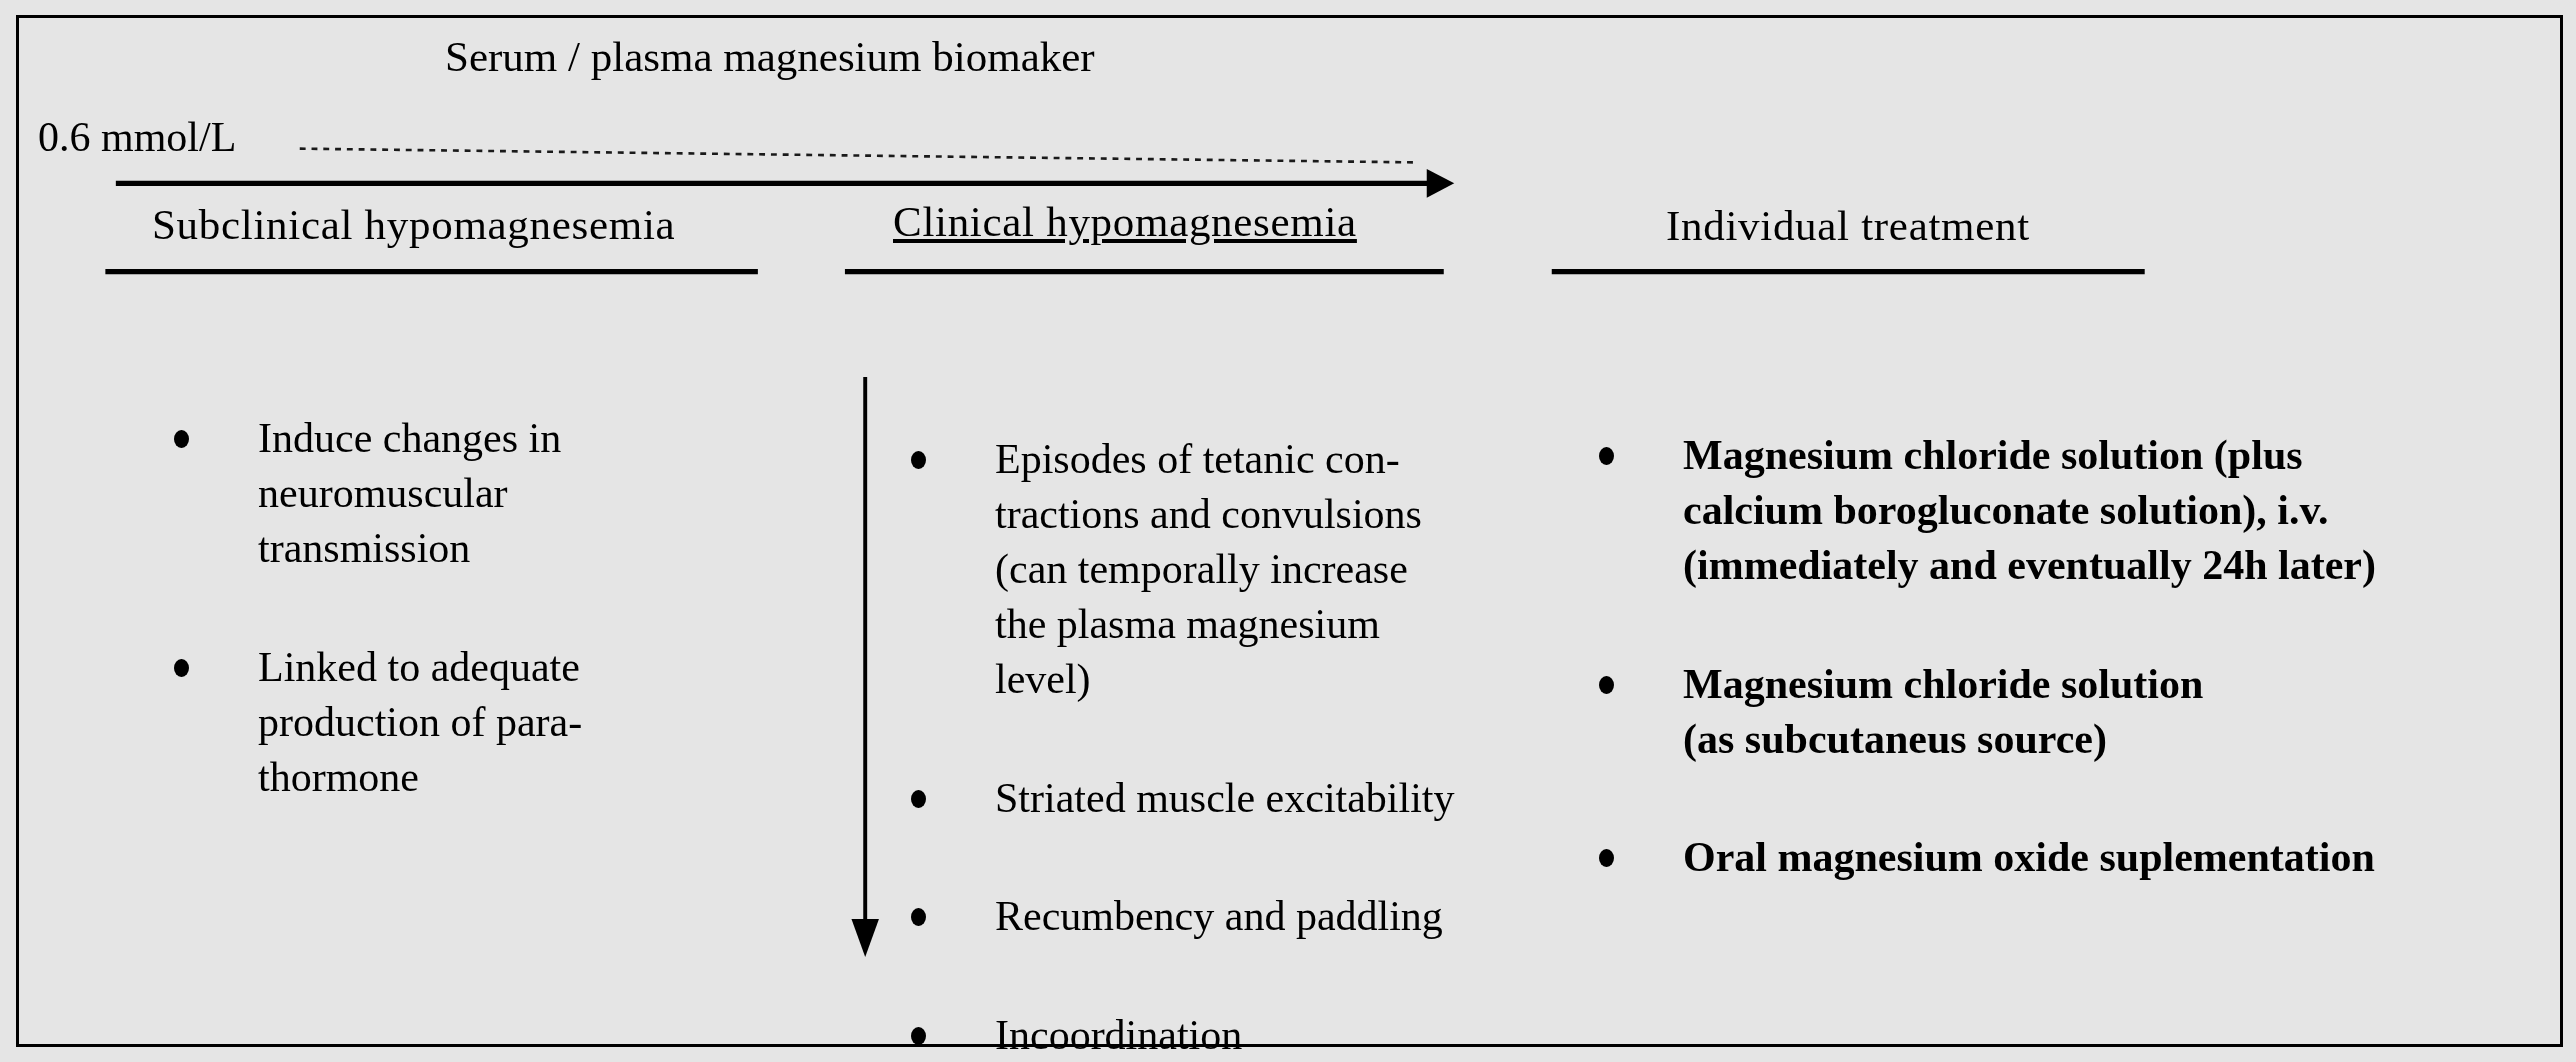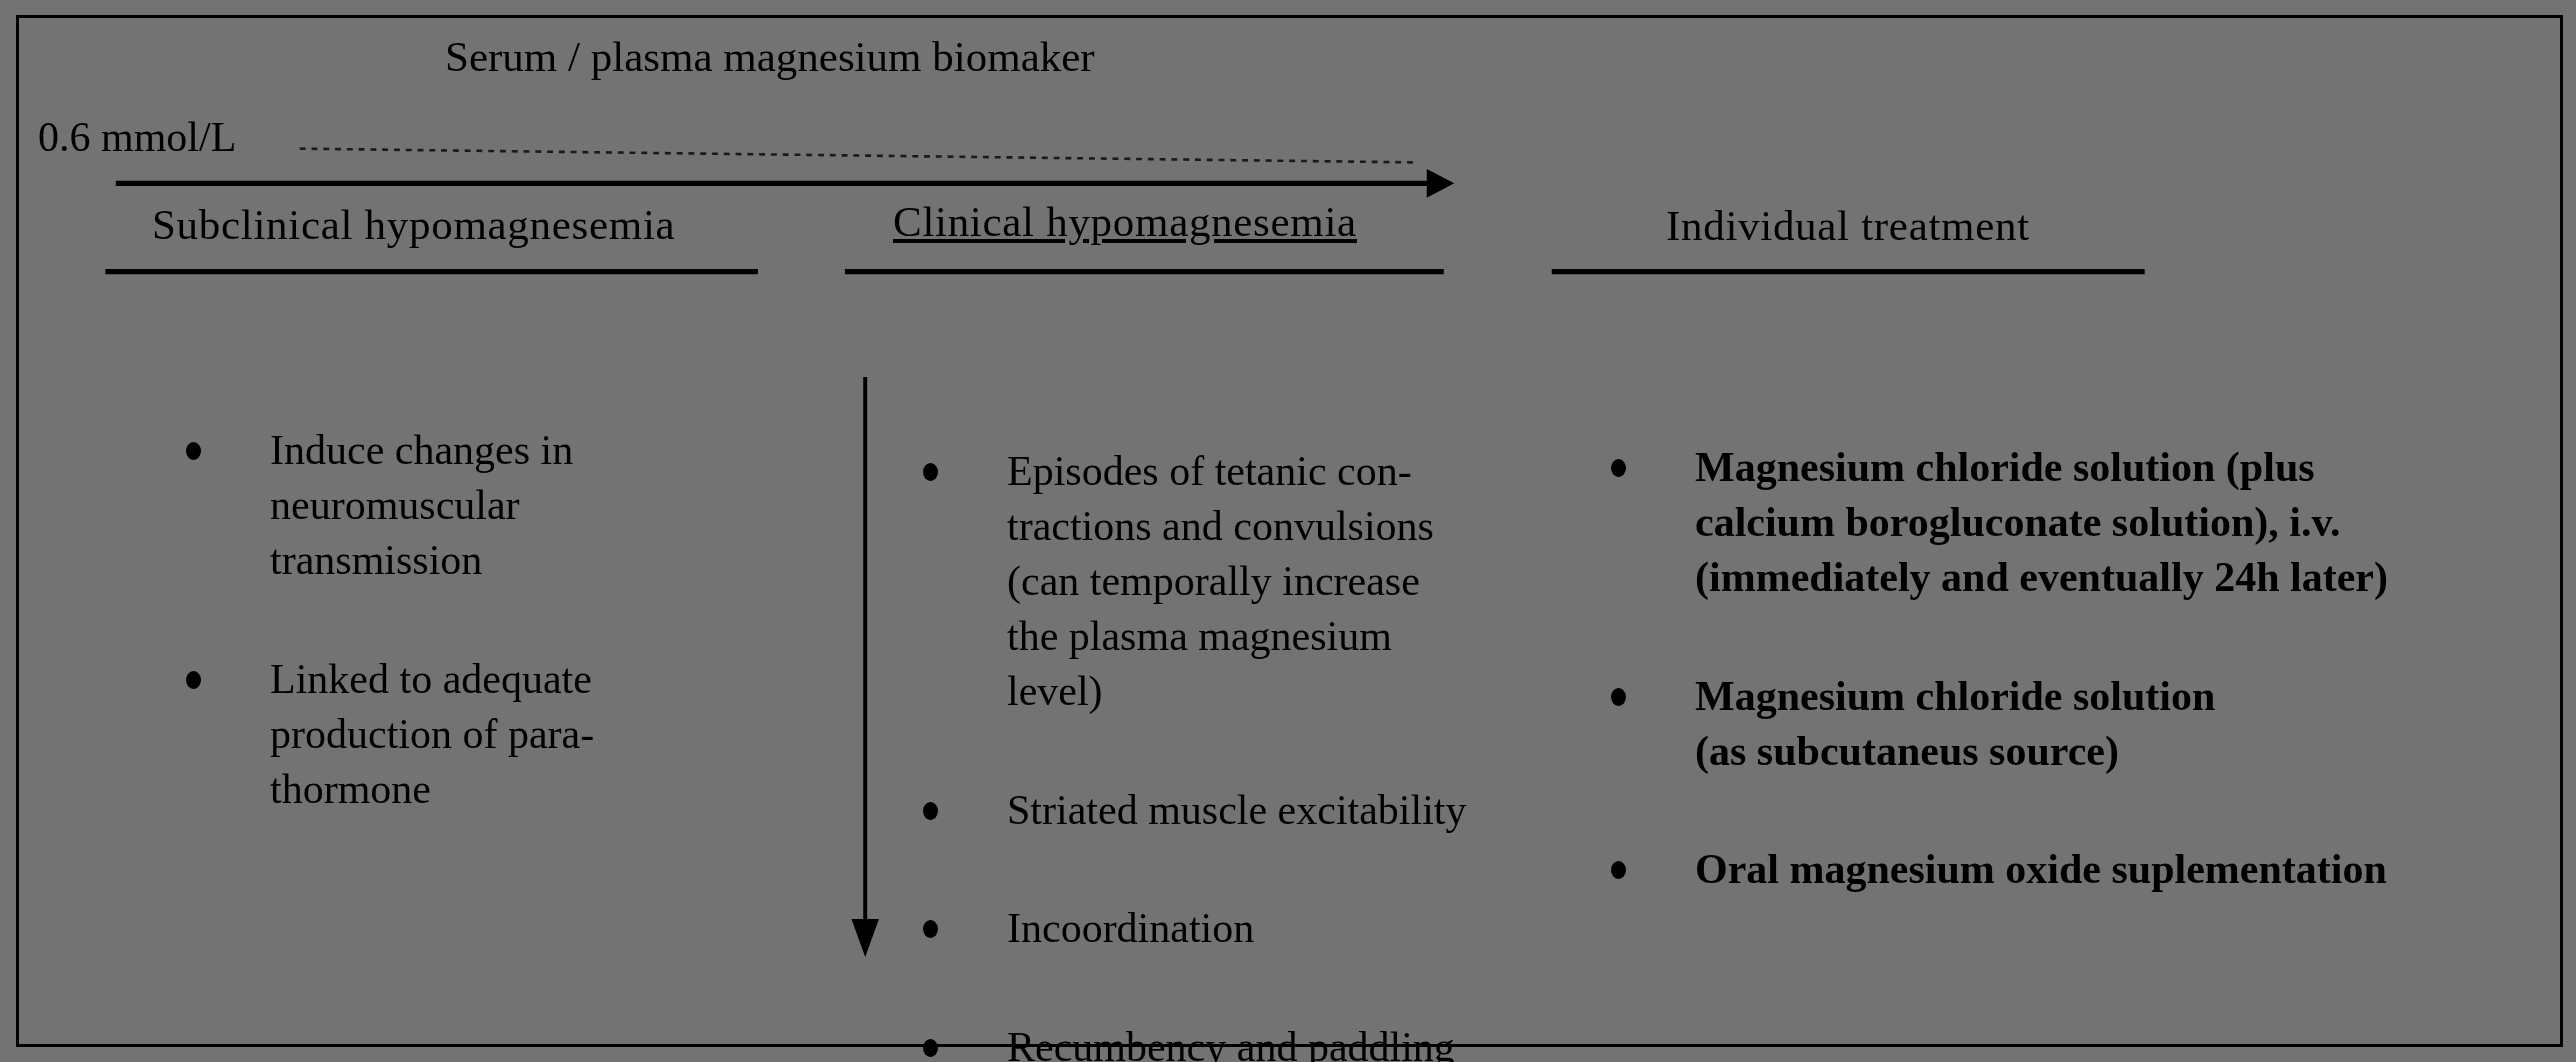--- a/index.html
+++ b/index.html
@@ -4,21 +4,21 @@
 <style>
   html, body {
     margin: 0;
     padding: 0;
     background: #ffffff;
   }
   .canvas {
     position: relative;
     width: 2576px;
     height: 1063px;
-    background: #737373;
+    background: #e5e5e5;
     font-family: "Liberation Serif", "DejaVu Serif", serif;
     color: #000000;
     overflow: hidden;
   }
   .frame {
     position: absolute;
     left: 15.7px;
     top: 15px;
     width: 2547px;
     height: 1032px;
@@ -53,21 +53,21 @@
     font-size: 43px;
     line-height: 52px;
     letter-spacing: 0.7px;
     white-space: nowrap;
   }
   .heading-1 { left: 152px;  top: 199px; text-align: center; }
   .heading-2 { left: 893px; top: 196px; text-decoration: underline; }
   .heading-3 { left: 1666px; top: 200px; }
   ul.col {
     position: absolute;
-    margin: 16px;
+    margin: 4px;
     padding: 0;
     list-style: none;
     font-size: 42px;
     line-height: 55px;
     white-space: pre-line;
   }
   ul.col li {
     position: relative;
     margin: 0 0 8.5px 0;
   }
@@ -127,22 +127,22 @@
 thormone</li>
   </ul>
 
   <ul class="col col-2">
     <li>Episodes of tetanic con-
 tractions and convulsions
 (can temporally increase
 the plasma magnesium
 level)</li>
     <li>Striated muscle excitability</li>
+    <li>Recumbency and paddling</li>
     <li>Incoordination</li>
-    <li>Recumbency and paddling</li>
     
     
   </ul>
 
   <ul class="col col-3">
     <li>Magnesium chloride solution (plus
 calcium borogluconate solution), i.v.
 (immediately and eventually 24h later)</li>
     <li>Magnesium chloride solution
 (as subcutaneus source)</li>

